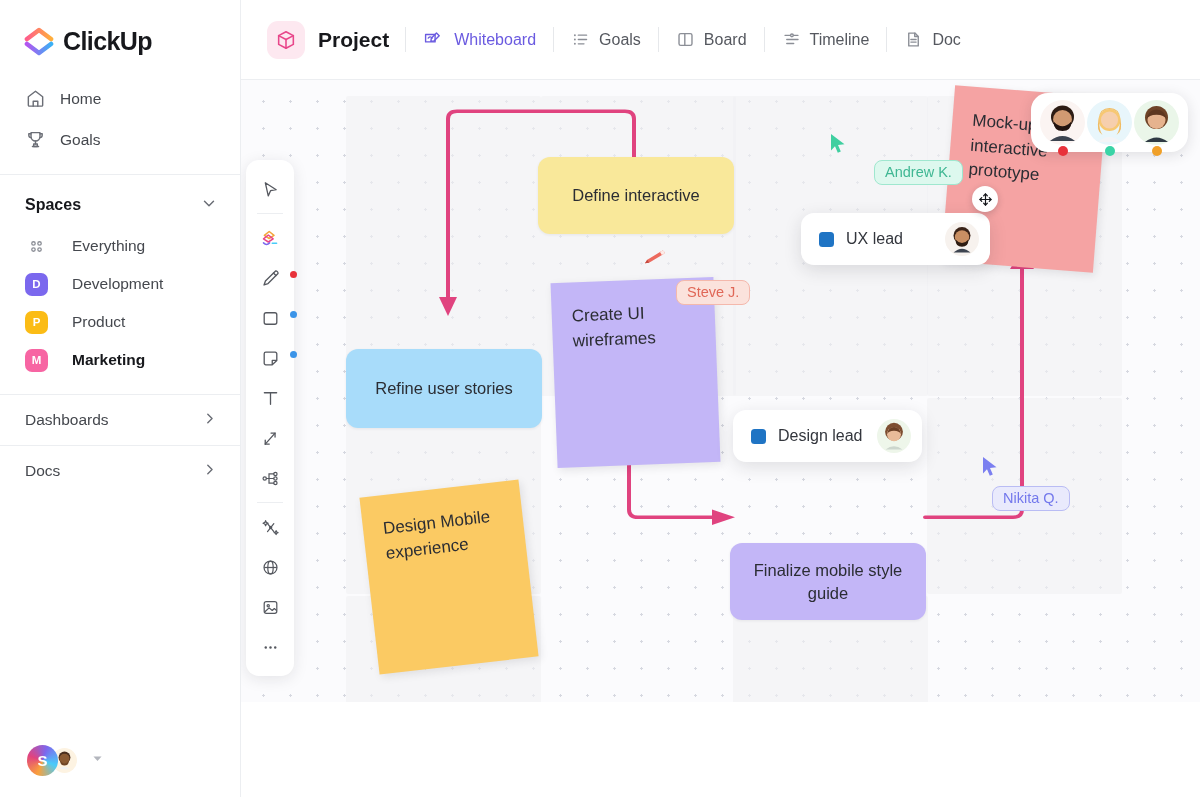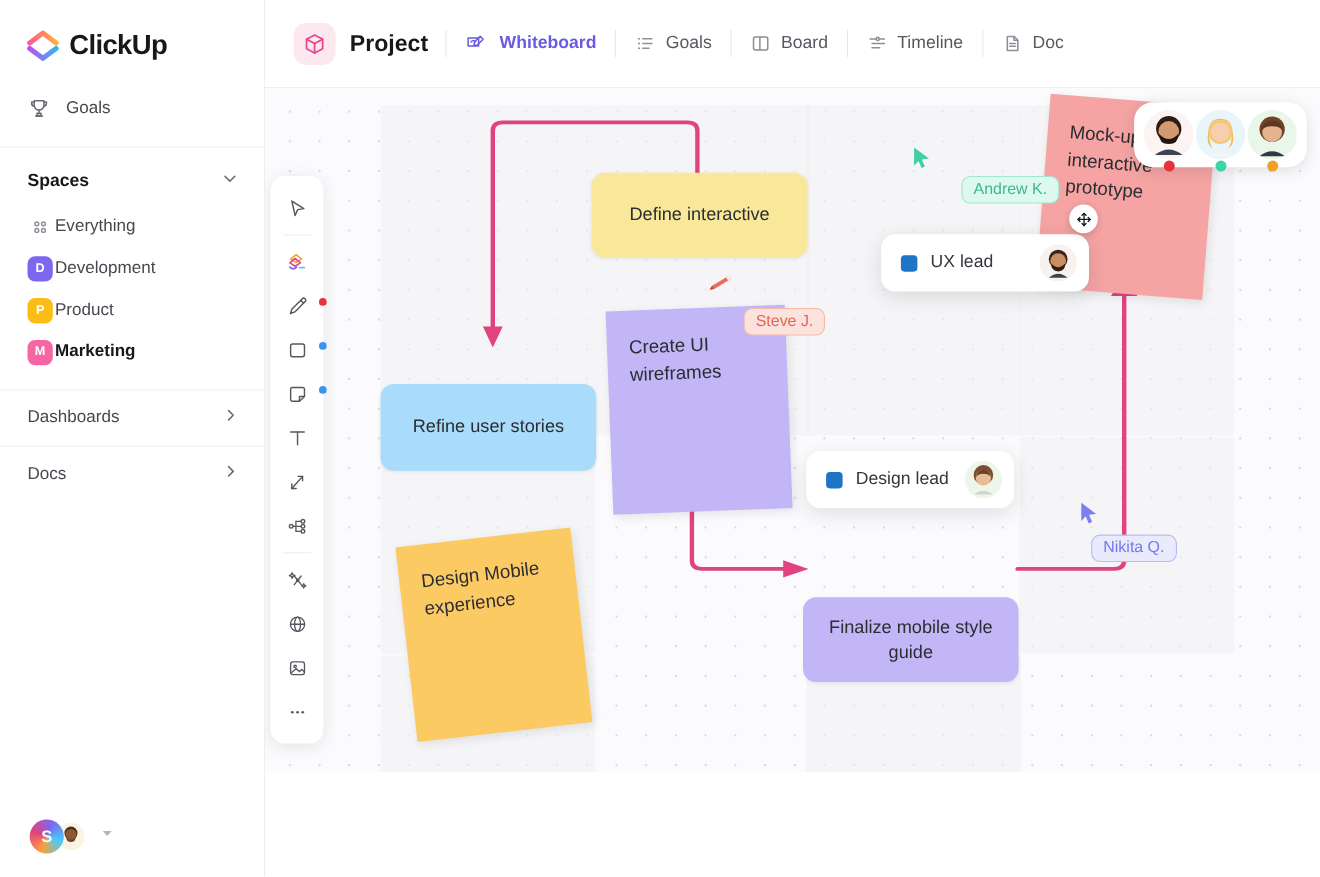--- a/index.html
+++ b/index.html
@@ -48,21 +48,21 @@
   .divider { height: 1px; background: #eceef1; margin: 14px 0 0 0; }
 
   .section-head {
     display: flex; align-items: center; justify-content: space-between;
     padding: 19px 22px 11px 25px;
     cursor: pointer;
   }
   .section-title { font-size: 16px; font-weight: bold; color: #17181c; }
 
   .space-item {
-    display: flex; align-items: center; gap: 2px;
+    display: flex; align-items: center; gap: 24px;
     height: 38px; padding-left: 25px; cursor: pointer;
   }
   .space-badge {
     width: 23px; height: 23px; border-radius: 7px;
     display: flex; align-items: center; justify-content: center;
     color: #fff; font-size: 11.5px; font-weight: bold; flex: 0 0 23px;
   }
   .space-label { font-size: 15.5px; color: #45484e; }
   .space-label.active { color: #17181c; font-weight: bold; }
 
@@ -116,21 +116,21 @@
   .proj-name {
     font-size: 21px; font-weight: bold; color: #17181c;
     margin-left: 13px; margin-right: 16px;
   }
   .vbar { width: 1px; height: 25px; background: #e6e8eb; }
   .tab {
     display: flex; align-items: center; gap: 9px;
     padding: 0 17px; height: 38px;
     font-size: 16px; color: #55585f; cursor: pointer;
   }
-  .tab.active { color: #6a5ae0; font-weight: bold; gap: 12px; }
+  .tab.active { color: #6a5ae0; font-weight: normal; gap: 12px; }
   .tab-ico { width: 19px; height: 19px; display:flex; align-items:center; justify-content:center; }
 
   
   .canvas {
     position: relative; flex: 1;
     background-color: #fbfbfd;
     background-image: radial-gradient(#d6d8e0 1.1px, transparent 1.2px);
     background-size: 27px 27px;
     background-position: 9px 8px;
     overflow: hidden;
@@ -247,20 +247,29 @@
           <path d="M3 18 L15 27 L27 18" fill="none" stroke="url(#cuBot)" stroke-width="4.6" stroke-linecap="round" stroke-linejoin="round"></path>
         </svg>
       </span>
       <span class="brand-name">ClickUp</span>
     </div>
 
     <div class="nav-list">
       <div class="nav-item">
         <span class="nav-icon">
           <svg viewBox="0 0 22 22" width="21" height="21" fill="none" stroke="#6b6e76" stroke-width="1.5" stroke-linecap="round" stroke-linejoin="round">
+            <path d="M3.5 9.2 L11 3.4 L18.5 9.2 V18 a1 1 0 0 1-1 1 H4.5 a1 1 0 0 1-1-1 Z"></path>
+            <path d="M8.6 19 v-5.2 h4.8 V19"></path>
+          </svg>
+        </span>
+        <span class="nav-label">Home</span>
+      </div>
+      <div class="nav-item">
+        <span class="nav-icon">
+          <svg viewBox="0 0 22 22" width="21" height="21" fill="none" stroke="#6b6e76" stroke-width="1.5" stroke-linecap="round" stroke-linejoin="round">
             <path d="M6.3 3.8 h9.4 v4.1 a4.7 4.7 0 0 1-9.4 0 Z"></path>
             <path d="M6.3 4.9 H4 v1.6 a2.6 2.6 0 0 0 2.3 2.5"></path>
             <path d="M15.7 4.9 H18 v1.6 a2.6 2.6 0 0 1-2.3 2.5"></path>
             <path d="M11 12.6 v3.2"></path>
               <path d="M7.8 18.4 h6.4"></path>
               <path d="M9.1 15.8 h3.8 v2.6 h-3.8 z"></path>
           </svg>
         </span>
         <span class="nav-label">Goals</span>
       </div>

